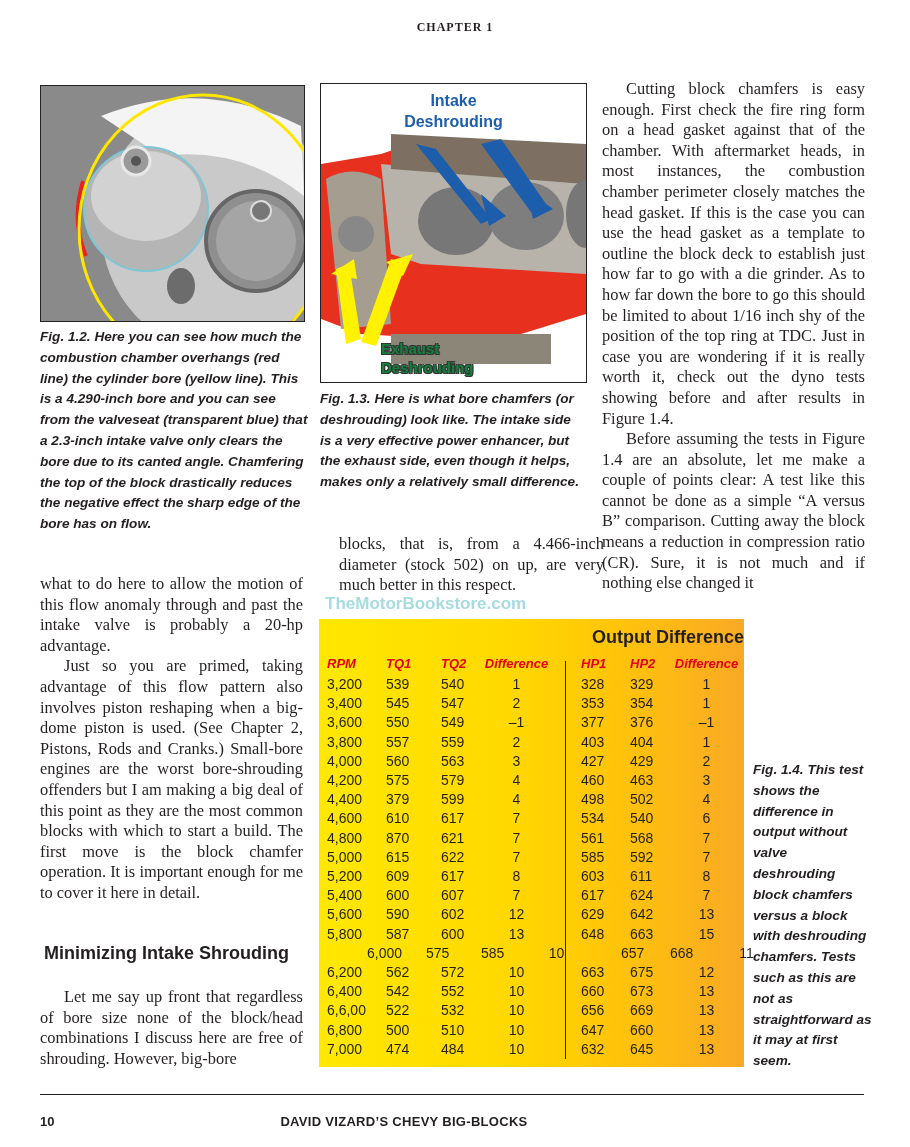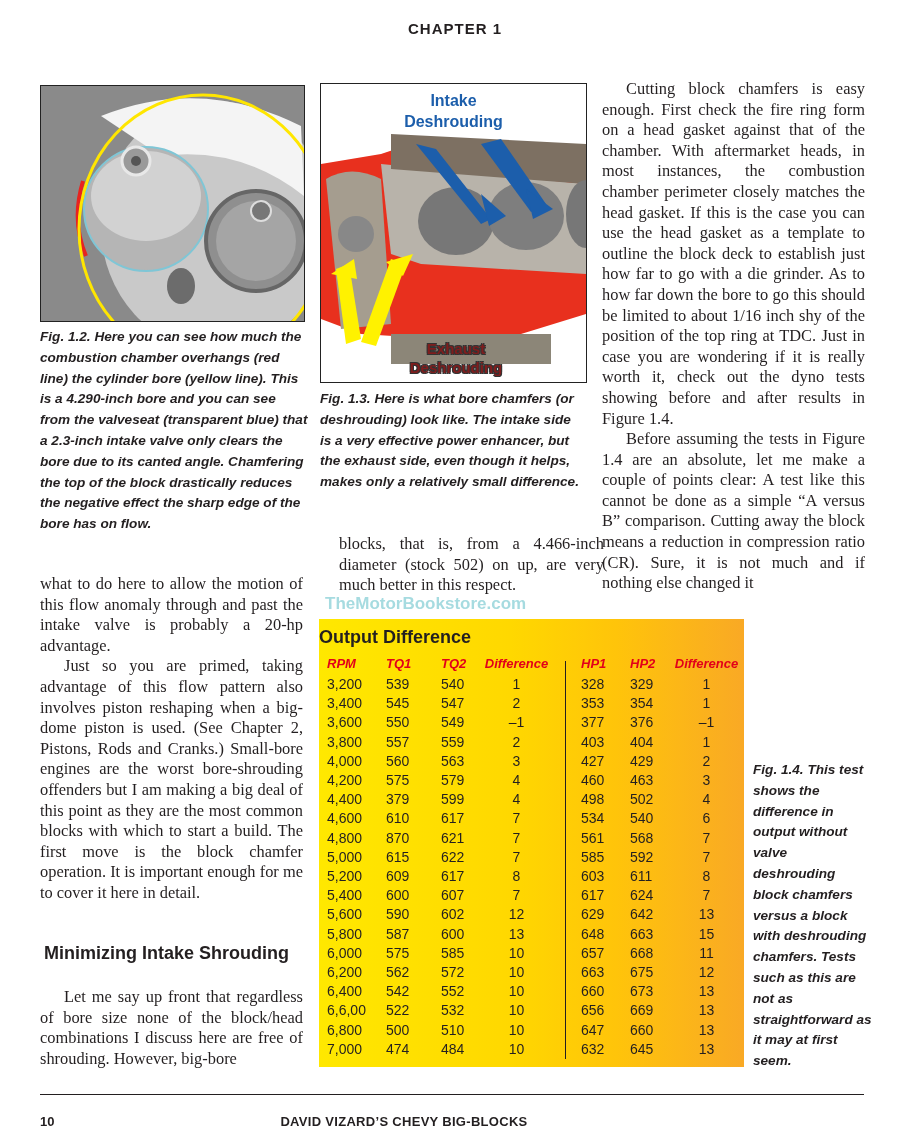--- a/index.html
+++ b/index.html
@@ -1,34 +1,34 @@
 <!DOCTYPE html>
 <html><head>
 <meta charset="utf-8">
 <style>
   html, body { margin:0; padding:0; background:#fff; }
   body { width:910px; height:1147px; position:relative; overflow:hidden; color:#231f20; }
   .sans { font-family: "Liberation Sans", "DejaVu Sans", sans-serif; }
 
-  .chapter { position:absolute; top:20px; left:0; width:910px; text-align:center; font-family:Liberation Sans, sans-serif; font-weight:bold; font-size:15px; letter-spacing:1px; }
+  .chapter { position:absolute; top:20px; left:0; width:910px; text-align:center; font-family:Liberation Serif, serif; font-weight:bold; font-size:12px; letter-spacing:1px; }
 
   .col { position:absolute; }
   .body-text { font-family:"Liberation Serif", serif; font-size:16.4px; line-height:20.6px; text-align:justify; }
   .body-text p { margin:0; }
   .body-text p.indent { text-indent:24px; }
   .caption { font-family:"Liberation Sans", sans-serif; font-style:italic; font-weight:bold; font-size:13.6px; line-height:20.8px; }
 
   .fig { position:absolute; border:1.5px solid #222; overflow:hidden; }
 
   .heading { font-family:"Liberation Sans", sans-serif; font-weight:bold; font-size:18px; }
 
   .watermark { position:absolute; left:325px; top:594px; font-family:"Liberation Sans", sans-serif; font-weight:bold; font-size:17px; color:#a6dbe0; }
 
   .table-box { position:absolute; left:319px; top:619px; width:425px; height:448px; background:linear-gradient(90deg, #ffe800 0%, #ffd800 45%, #ffc40a 70%, #f9a925 100%); }
-  .table-title { position:absolute; top:8px; left:0; width:100%; text-align:left; font-family:"Liberation Sans", sans-serif; font-weight:bold; font-size:18px; color:#231f20; }
+  .table-title { position:absolute; top:8px; left:0; width:100%; text-align:right; font-family:"Liberation Sans", sans-serif; font-weight:bold; font-size:18px; color:#231f20; }
   .table-divider { position:absolute; left:246px; top:42px; width:1px; height:398px; background:#231f20; }
   .trow { position:absolute; left:0; width:478px; height:19.4px; font-family:"Liberation Sans", sans-serif; font-size:14px; color:#231f20; }
   .trow span { position:absolute; top:0; }
   .thead span { color:#e2001a; font-style:italic; font-weight:bold; font-size:13px; }
   .c-rpm { left:8px; }
   .c-tq1 { left:67px; }
   .c-tq2 { left:122px; }
   .c-d1 { left:160px; width:75px; text-align:center; }
   .c-hp1 { left:262px; }
   .c-hp2 { left:311px; }
@@ -80,21 +80,21 @@
     <polygon points="205,105 232,125 212,135" fill="#1c5eab"></polygon>
     <path d="M25 260 L40 255 L28 180 L15 185 Z" fill="#fff200"></path>
     <polygon points="10,190 33,175 36,195" fill="#fff200"></polygon>
     <path d="M40 258 L55 262 L85 180 L70 175 Z" fill="#fff200"></path>
     <polygon points="65,178 92,170 82,192" fill="#fff200"></polygon>
   </svg>
   <div class="sans" style="position:absolute; top:6px; left:0; width:265px; text-align:center; color:#1c5eab; font-weight:bold; font-size:16px; line-height:21px;">
     <div>Intake</div>
     <div>Deshrouding</div>
   </div>
-  <div class="sans" style="position:absolute; top:255px; left:60px; width:150px; text-align:center; color:#7f1d1d; font-weight:bold; font-size:15px; line-height:19px; text-shadow:-1px -1px 0 #333, 1px -1px 0 #333, -1px 1px 0 #333, 1px 1px 0 #333;">
+  <div class="sans" style="position:absolute; top:255px; left:60px; width:150px; text-align:left; color:#15803d; font-weight:bold; font-size:15px; line-height:19px; text-shadow:-1px -1px 0 #333, 1px -1px 0 #333, -1px 1px 0 #333, 1px 1px 0 #333;">
     <div>Exhaust</div>
     <div>Deshrouding</div>
   </div>
 </div>
 <div class="col caption" style="left:320px; top:389px; width:265px;">Fig. 1.3. Here is what bore chamfers (or deshrouding) look like. The intake side is a very effective power enhancer, but the exhaust side, even though it helps, makes only a relatively small difference.</div>
 
 <div class="col body-text" style="left:312px; top:534px; width:265px;margin-left:27px;">
   <p>blocks, that is, from a 4.466-inch diameter (stock 502) on up, are very much better in this respect.</p>
 </div>
 
@@ -246,21 +246,21 @@
       </div>
       <div class="trow" style="top: 306.6px;">
         <span class="c-rpm">5,800</span>
         <span class="c-tq1">587</span>
         <span class="c-tq2">600</span>
         <span class="c-d1">13</span>
         <span class="c-hp1">648</span>
         <span class="c-hp2">663</span>
         <span class="c-d2">15</span>
       </div>
-      <div class="trow" style="top: 325.8px;">
+      <div class="trow" style="top: 325.8px; margin-left: 40px;">
         <span class="c-rpm">6,000</span>
         <span class="c-tq1">575</span>
         <span class="c-tq2">585</span>
         <span class="c-d1">10</span>
         <span class="c-hp1">657</span>
         <span class="c-hp2">668</span>
         <span class="c-d2">11</span>
       </div>
       <div class="trow" style="top: 345px;">
         <span class="c-rpm">6,200</span>

